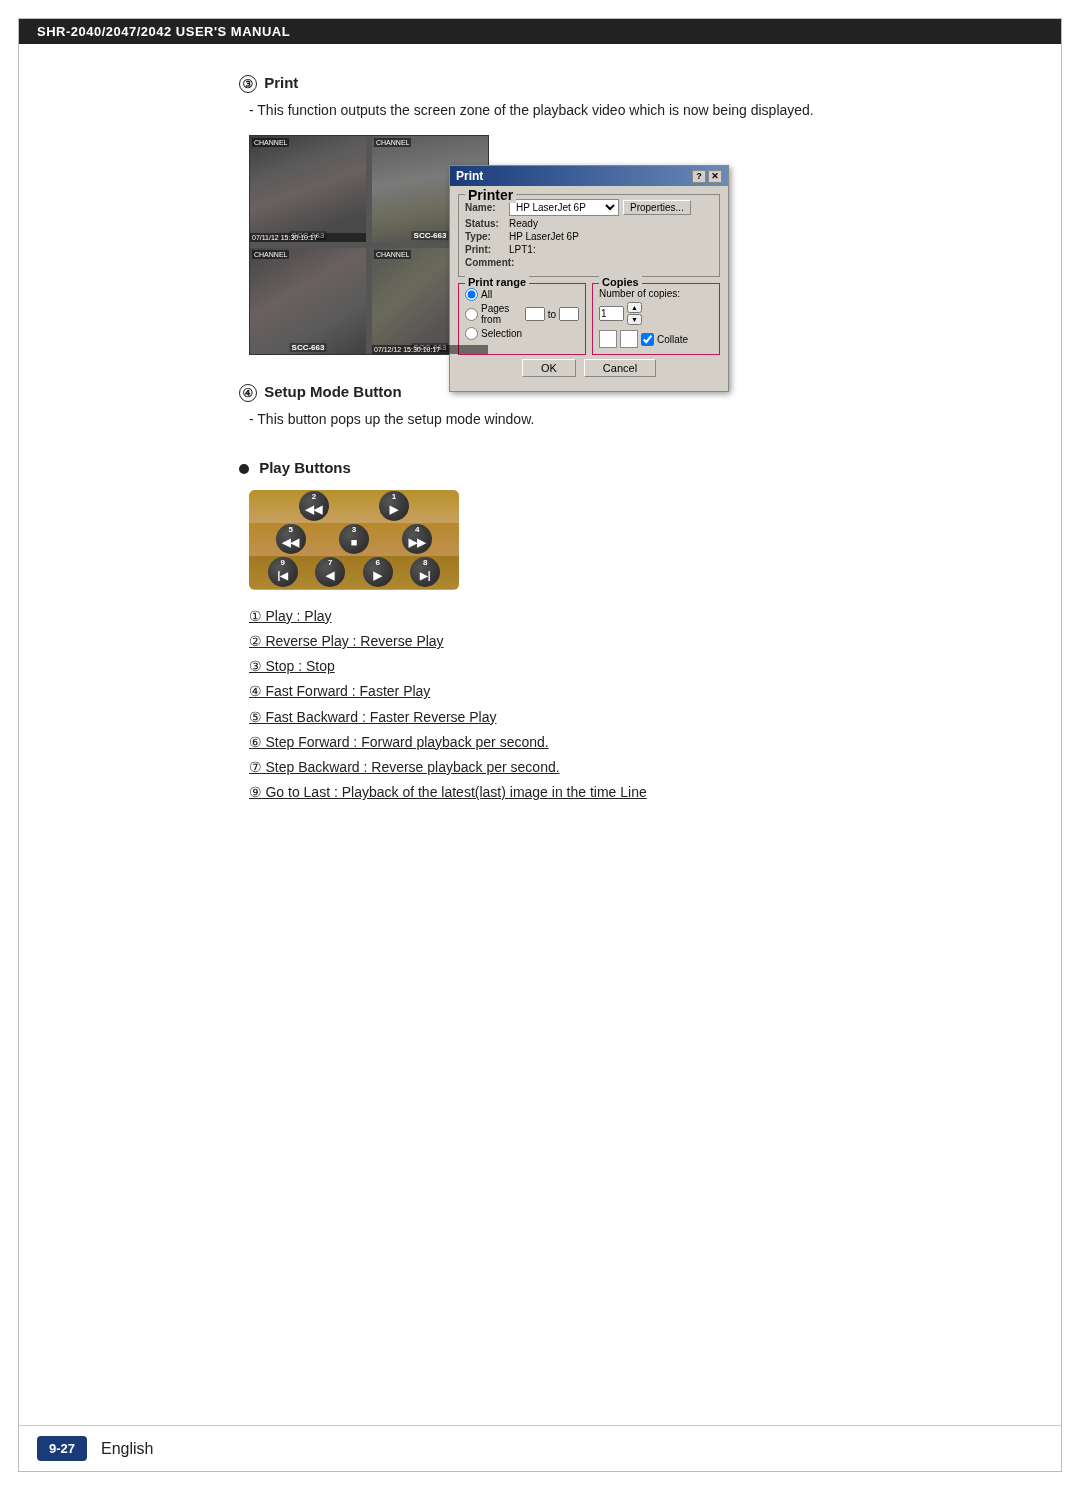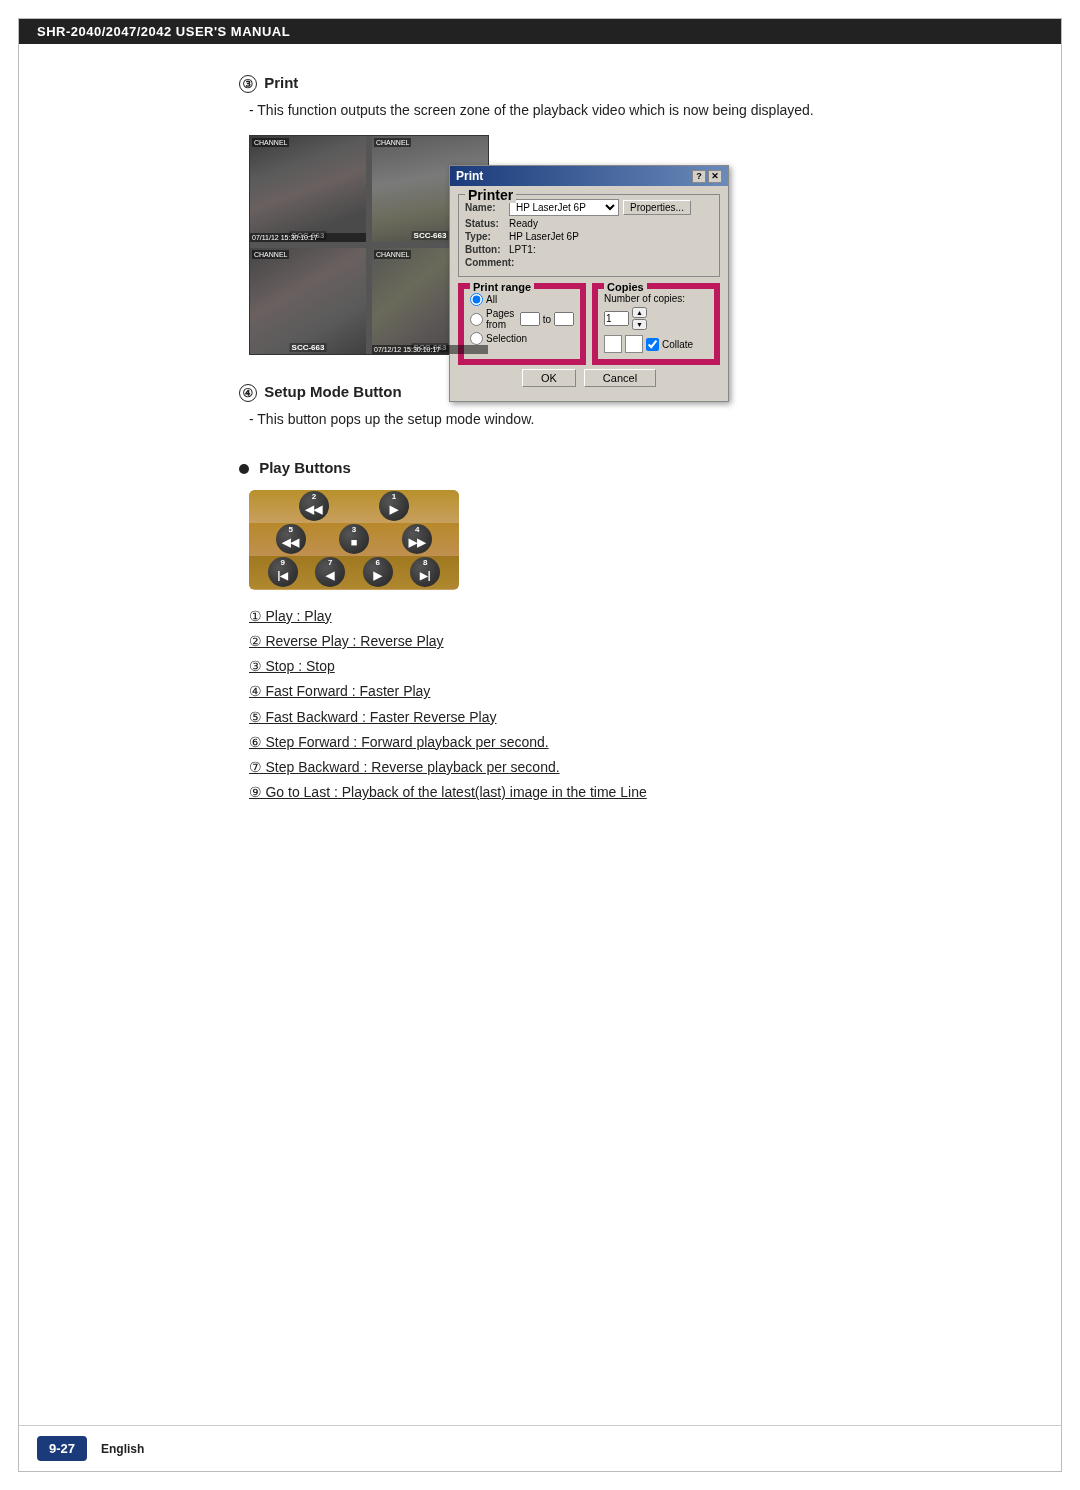--- a/index.html
+++ b/index.html
@@ -242,21 +242,21 @@
       border-left-color: #fff;
     }
 
     .dialog-lower {
       display: flex;
       gap: 6px;
     }
 
     .dialog-group-half {
       flex: 1;
-      border: 6px solid #be185d;
+      border: 1px solid #be185d;
       padding: 4px 6px 6px;
       position: relative;
       background: #d4d0c8;
     }
 
     .dialog-group-half-title {
       position: absolute;
       top: -8px;
       left: 6px;
       background: #d4d0c8;
@@ -385,22 +385,22 @@
       background: #1a3a7a;
       color: #fff;
       font-size: 13px;
       font-weight: bold;
       padding: 5px 12px;
       border-radius: 4px;
       margin-right: 14px;
     }
 
     .footer-lang {
-      font-size: 12px;
-      font-weight: bold;
+      font-size: 16px;
+      font-weight: normal;
       color: #222;
     }
 
     
     .cam-cell-0::after {
       content: '';
       position: absolute;
       inset: 0;
       background:
         linear-gradient(160deg, #3a3a3a 0%, #5a5a5a 30%, #6a6060 50%, #4a4a4a 80%);
@@ -496,21 +496,21 @@
               </div>
               <div class="dialog-row">
                 <span class="dialog-label">Status:</span>
                 <span class="dialog-value">Ready</span>
               </div>
               <div class="dialog-row">
                 <span class="dialog-label">Type:</span>
                 <span class="dialog-value">HP LaserJet 6P</span>
               </div>
               <div class="dialog-row">
-                <span class="dialog-label">Button:</span>
+                <span class="dialog-label">Print:</span>
                 <span class="dialog-value">LPT1:</span>
               </div>
               <div class="dialog-row">
                 <span class="dialog-label">Comment:</span>
                 <span class="dialog-value"></span>
               </div>
             </div>
 
             <div class="dialog-lower">
 

